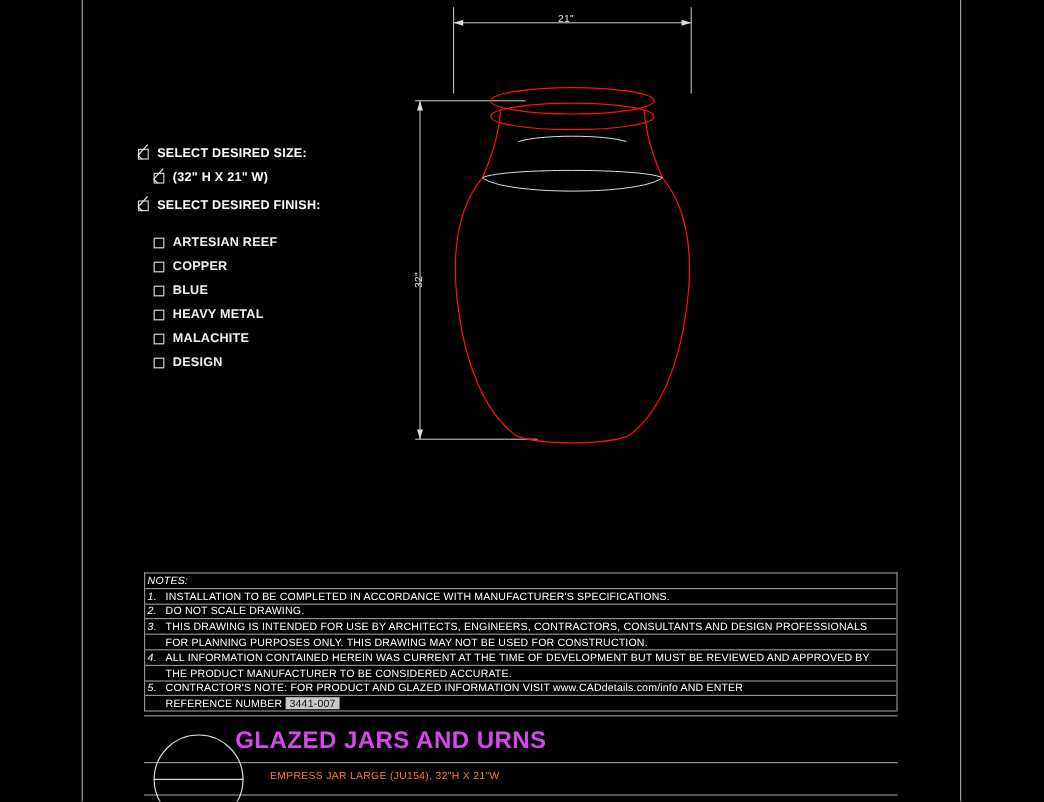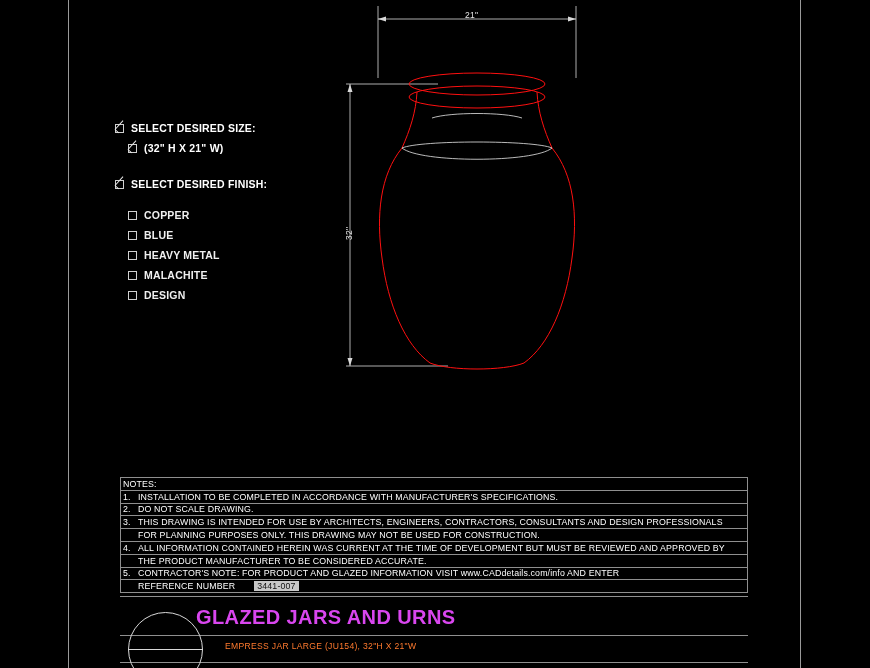--- a/index.html
+++ b/index.html
@@ -121,28 +121,29 @@
     color: #ffffff;
     letter-spacing: 0.15px;
     white-space: nowrap;
     box-sizing: border-box;
   }
   .note-num {
     width: 17px;
     flex: 0 0 auto;
     padding-left: 2px;
     box-sizing: border-box;
+    font-style: italic;
   }
   .note-body { flex: 1 1 auto; }
   .note-line.header .note-num { width: auto; padding-left: 2px; }
   .ref-value {
     background: #c8c8c8;
     color: #101010;
     padding: 0 3px;
-    margin-left: 19px;
+    margin-left: 3px;
   }
 
   
   .titleblock {
     position: absolute;
     left: 120px;
     top: 596px;
     width: 628px;
     height: 72px;
   }
@@ -205,26 +206,30 @@
     <div class="opt-row">
       <span class="box checked"></span>
       <span class="opt-label">SELECT DESIRED SIZE:</span>
     </div>
 
     <div class="opt-row indent">
       <span class="box checked"></span>
       <span class="opt-label">(32" H X 21" W)</span>
     </div>
 
-    <div class="opt-row" style="margin-top:16px">
+    <div class="opt-row" style="margin-top:3px">
       <span class="box checked"></span>
       <span class="opt-label">SELECT DESIRED FINISH:</span>
     </div>
 
     <div style="margin-top:11px">
+      <div class="opt-row indent2">
+        <span class="box"></span>
+        <span class="opt-label dim">ARTESIAN REEF</span>
+      </div>
       <div class="opt-row indent2">
         <span class="box"></span>
         <span class="opt-label dim">COPPER</span>
       </div>
       <div class="opt-row indent2">
         <span class="box"></span>
         <span class="opt-label dim">BLUE</span>
       </div>
       <div class="opt-row indent2">
         <span class="box"></span>

